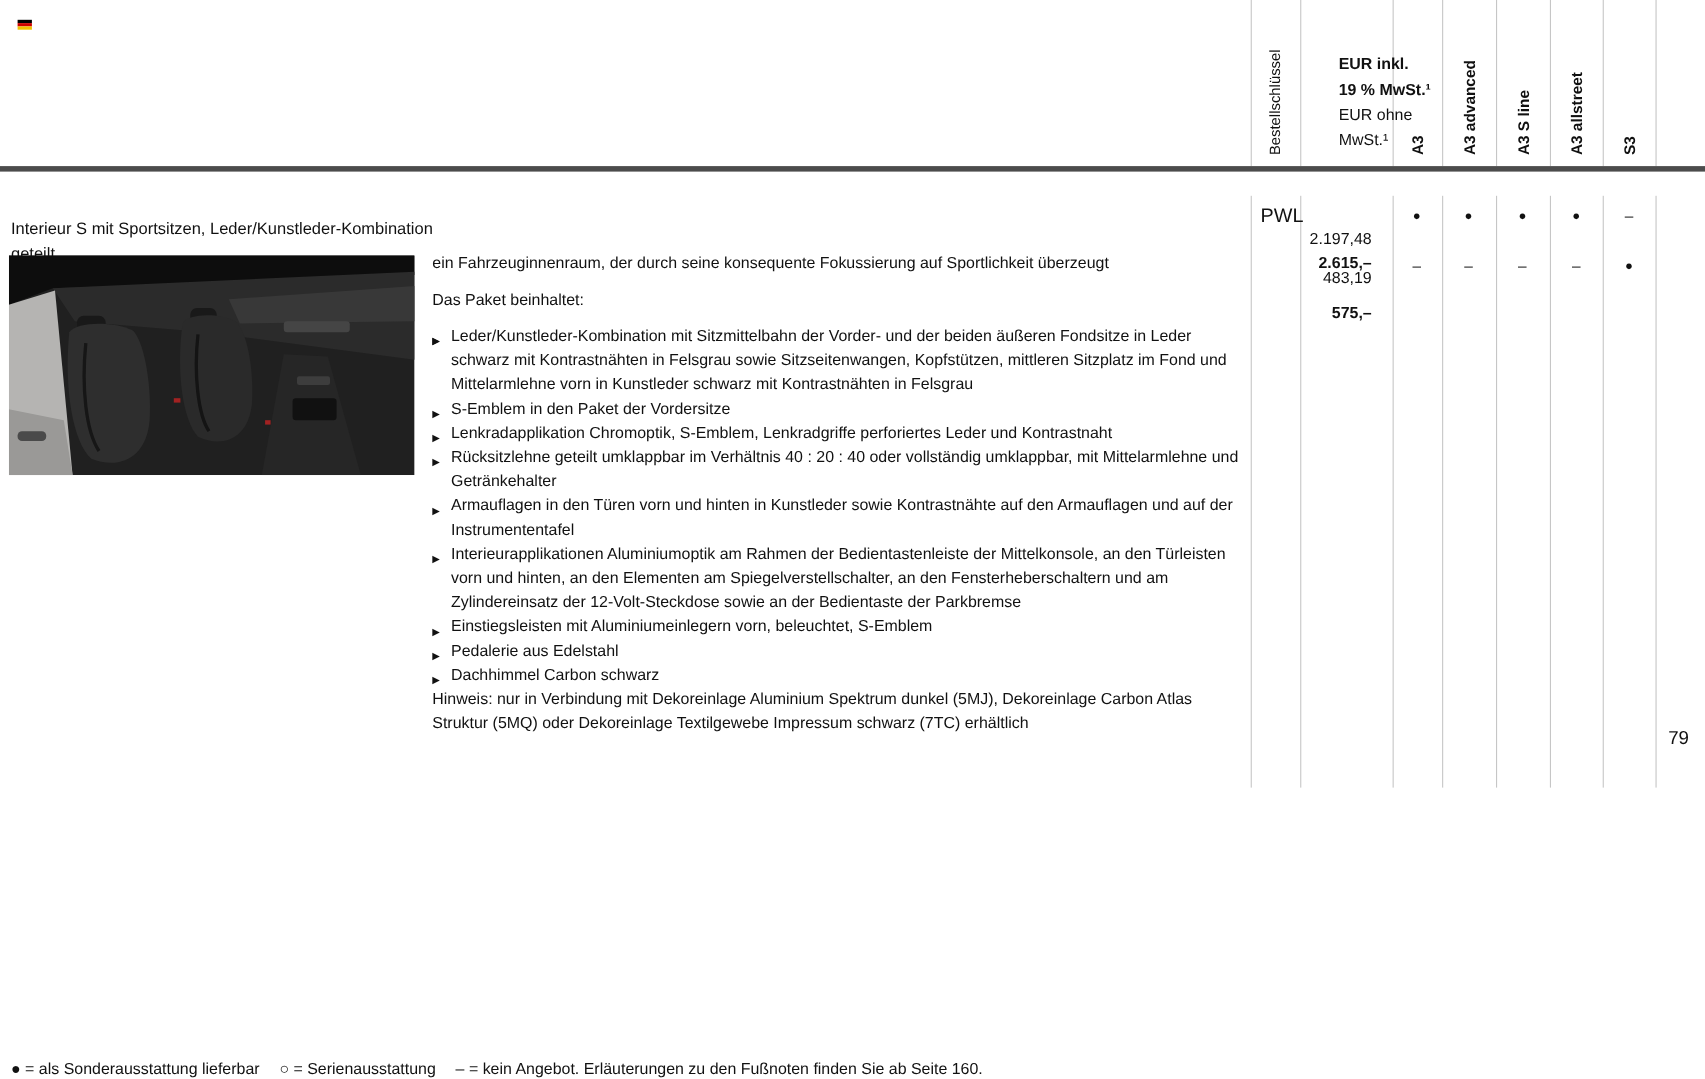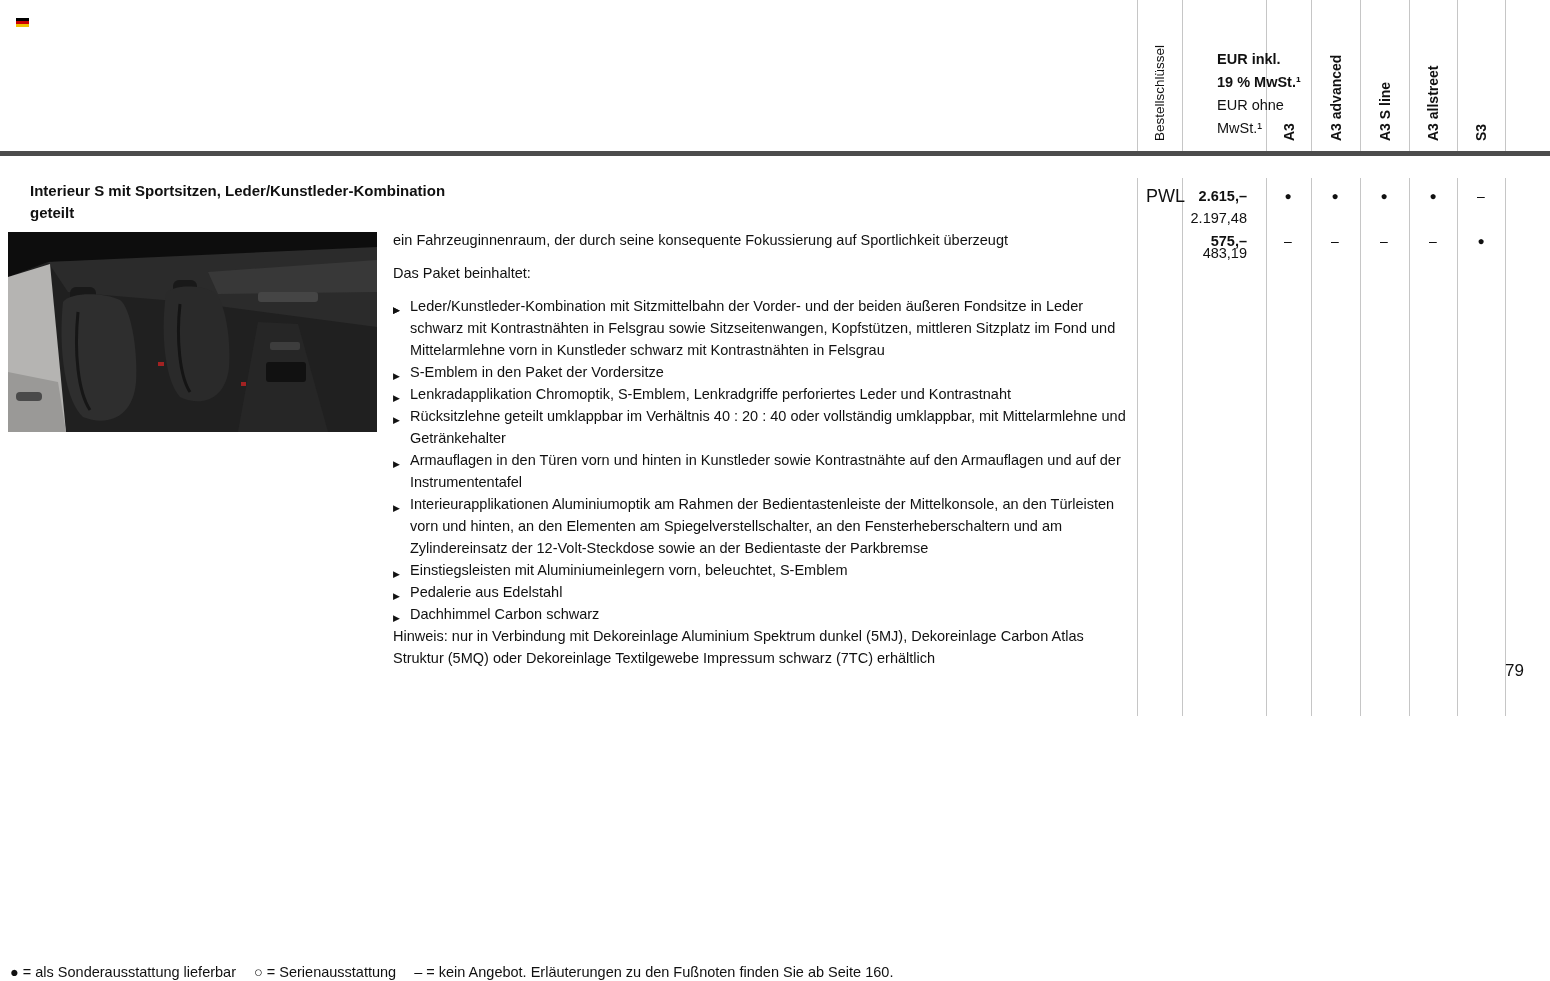--- a/index.html
+++ b/index.html
@@ -28,41 +28,41 @@
     position:absolute; top:0; height:141px; width:18px;
     writing-mode:vertical-rl; transform:rotate(180deg);
     font-size:14px; line-height:18px; white-space:nowrap;
   }
   .vlabel.model { font-weight:bold; }
   .vlabel.code-col { font-weight:400; font-size:13.5px; }
   .eur-header { position:absolute; left:1217px; top:48px; font-size:14.5px; line-height:23px; }
   .eur-header .b { font-weight:bold; }
 
   
-  .item-title { position:absolute; left:10px; top:180px; font-size:15px; font-weight:bold; line-height:22px;margin-left:20px; }
+  .item-title { position:absolute; left:10px; top:198px; font-size:15px; font-weight:normal; line-height:22px; }
   .order-code { position:absolute; left:1146px; top:185px; font-size:18px; line-height:22px; }
   .price-line { position:absolute; left:1147px; width:100px; text-align:right; font-size:14.5px; line-height:22px; }
-  .price-line.bold { font-weight:bold; }
+  .price-line.bold { font-weight:bold;margin-top:44px; }
   .mark { position:absolute; width:20px; text-align:center; font-size:14px; line-height:22px; }
   .mark.dot { font-size:12px; }
 
   
   .photo { position:absolute; left:8px; top:232px; width:369px; height:200px; overflow:hidden; }
   .photo svg { display:block; }
 
   
   .desc { position:absolute; left:393px; top:229px; width:737px; font-size:14.5px; line-height:22px; }
   .desc p { margin:0; }
   .desc .gap { margin-top:11px; }
   .bullets { list-style:none; margin:11px 0 0 0; padding:0; }
   .bullets li { position:relative; padding-left:17px; }
   .bullets .bm { position:absolute; left:0; top:4px; font-size:9px; color:#111; }
   .note { margin-top:12px; }
 
-  .page-number { position:absolute; left:1505px; top:661px; width:42px; text-align:left; font-size:17px; }
+  .page-number { position:absolute; left:1505px; top:661px; width:42px; text-align:center; font-size:17px; }
 
   .footer-legend { position:absolute; left:10px; top:962px; font-size:14.5px; line-height:20px; display:flex; gap:18px; white-space:nowrap; }
 </style>
 </head>
 <body>
 
 <div class="page">
 
   <div class="flag">
     <div class="f1"></div>

